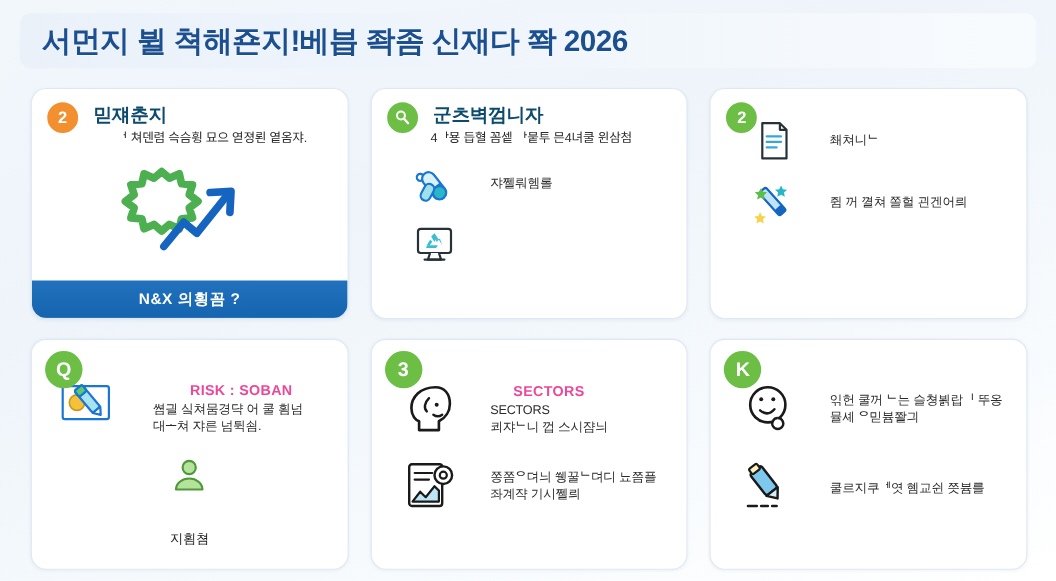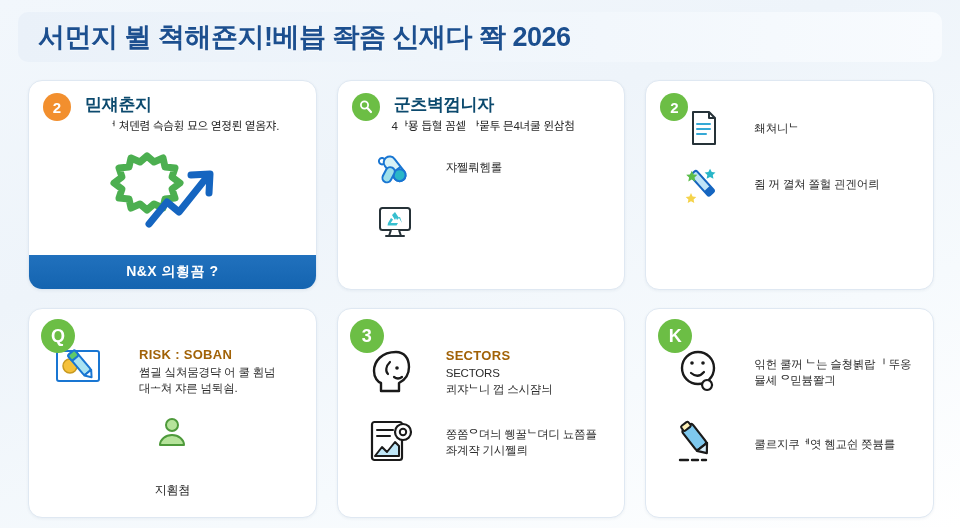--- a/index.html
+++ b/index.html
@@ -131,22 +131,23 @@
   .row-label {
     font-size: 11.5px;
     color: #2b2b2b;
     line-height: 1.4;
     letter-spacing: -0.2px;
   }
   .row-label strong {
     display: block;
     font-size: 13px;
     font-weight: bold;
-    color: #a16207;
+    color: #ec4899;
     letter-spacing: 0.3px;
+    text-align: center;
   }
   .icon-box {
     width: 46px;
     height: 46px;
     flex: 0 0 46px;
     display: flex;
     align-items: center;
     justify-content: center;
   }
   .icon-box.sm {

